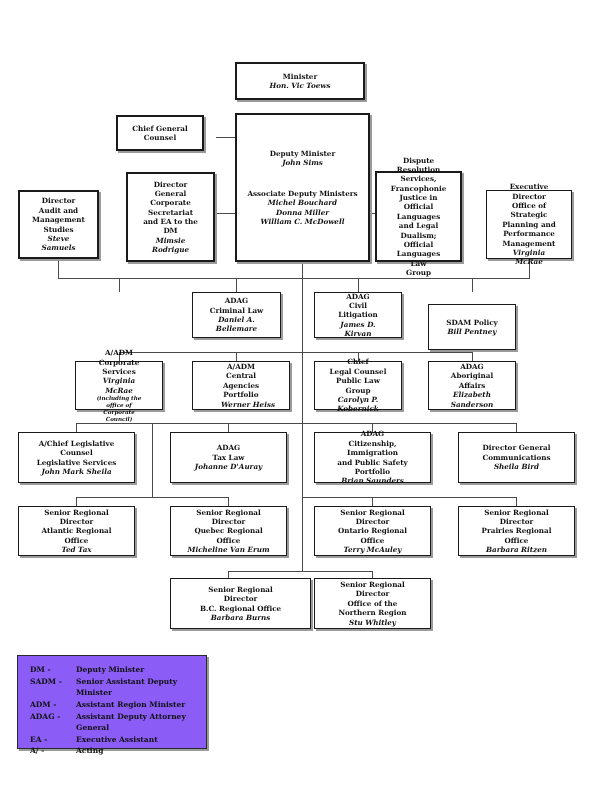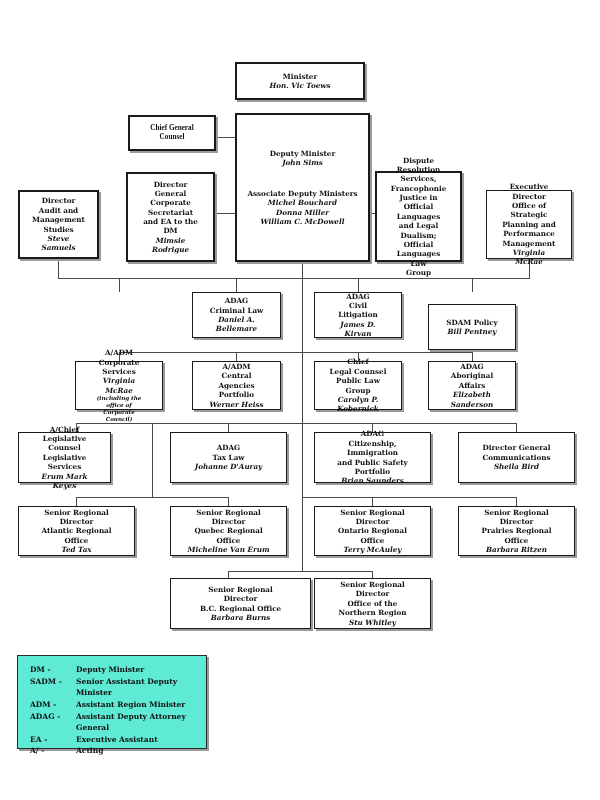--- a/index.html
+++ b/index.html
@@ -8,51 +8,51 @@
   .box{position:absolute;background:#fff;border:2px solid #1a1a1a;box-shadow:2px 2px 0 #9b9b9b;
        box-sizing:border-box;display:flex;flex-direction:column;align-items:center;justify-content:center;
        text-align:center;font-weight:bold;font-size:7.2px;line-height:1.3;color:#111;padding:14px;}
   .box .t{white-space:pre-line;}
   .box .n{white-space:pre-line;font-style:italic;}
   .box .note{white-space:pre-line;font-style:italic;font-size:5.6px;line-height:1.25;}
   .thin{border-width:1.5px;}
   .ln{position:absolute;background:#4a4a4a;}
   
   #b-minister{left:235px;top:62px;width:130px;height:38px;}
-  #b-cgc{left:128px;top:115px;width:88px;height:36px;font-family:Liberation Serif, serif;}
+  #b-cgc{left:116px;top:115px;width:88px;height:36px;}
   #b-dm{left:235px;top:113px;width:135px;height:149px;justify-content:space-evenly;padding:12px 2px;}
   #b-dg{left:126px;top:172px;width:89px;height:90px;}
   #b-audit{left:18px;top:190px;width:81px;height:69px;}
   #b-dispute{left:375px;top:171px;width:87px;height:91px;}
   #b-exec{left:486px;top:190px;width:86px;height:69px;}
   
   #b-business{left:75px;top:292px;width:88px;height:46px;}
   #b-criminal{left:192px;top:292px;width:89px;height:46px;}
   #b-civil{left:314px;top:292px;width:88px;height:46px;}
   #b-sdam{left:428px;top:292px;width:88px;height:46px;margin-top:12px;}
   
   #b-corp{left:75px;top:361px;width:88px;height:49px;}
-  #b-central{left:192px;top:361px;width:89px;height:49px;}
+  #b-central{left:192px;top:361px;width:98px;height:49px;align-items:flex-end;}
   #b-chieflegal{left:314px;top:361px;width:88px;height:49px;}
   #b-aboriginal{left:428px;top:361px;width:88px;height:49px;}
   
-  #b-legislative{left:18px;top:432px;width:93px;height:51px;}
+  #b-legislative{left:18px;top:432px;width:117px;height:51px;}
   #b-tax{left:170px;top:432px;width:117px;height:51px;}
   #b-citizenship{left:314px;top:432px;width:117px;height:51px;}
   #b-comms{left:458px;top:432px;width:117px;height:51px;}
   
   #b-atlantic{left:18px;top:506px;width:117px;height:50px;}
   #b-quebec{left:170px;top:506px;width:117px;height:50px;}
   #b-ontario{left:314px;top:506px;width:117px;height:50px;}
   #b-prairies{left:458px;top:506px;width:117px;height:50px;}
   
   #b-bc{left:170px;top:578px;width:141px;height:51px;}
   #b-northern{left:314px;top:578px;width:117px;height:51px;}
   
-  #legend{position:absolute;left:17px;top:655px;width:190px;height:94px;background:#5eead4;
+  #legend{position:absolute;left:17px;top:655px;width:190px;height:94px;background:#8b5cf6;
           border:1.5px solid #2a2a2a;box-shadow:2px 2px 0 #9b9b9b;box-sizing:border-box;
           padding:8px 0 0 12px;font-weight:bold;font-size:7.5px;line-height:1.55;color:#111;}
   .lrow{display:flex;}
   .lrow .abbr{width:46px;flex:0 0 46px;}
 </style>
 </head>
 <body>
 
 <div id="canvas">
 
@@ -176,21 +176,21 @@
   <div class="box thin" id="b-aboriginal">
     <span class="t">ADAG
 Aboriginal Affairs</span>
     <span class="n">Elizabeth Sanderson</span>
   </div>
 
   <div class="box thin" id="b-legislative">
     <span class="t">A/Chief Legislative
 Counsel
 Legislative Services</span>
-    <span class="n">Erum Mark Keyes</span>
+    <span class="n">John Mark Sheila</span>
   </div>
   <div class="box thin" id="b-tax">
     <span class="t">ADAG
 Tax Law</span>
     <span class="n">Johanne D'Auray</span>
   </div>
   <div class="box thin" id="b-citizenship">
     <span class="t">ADAG
 Citizenship, Immigration
 and Public Safety Portfolio</span>

